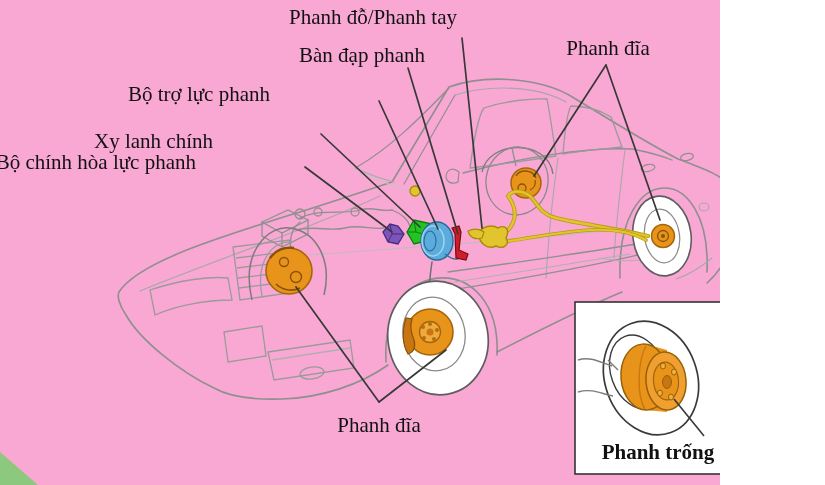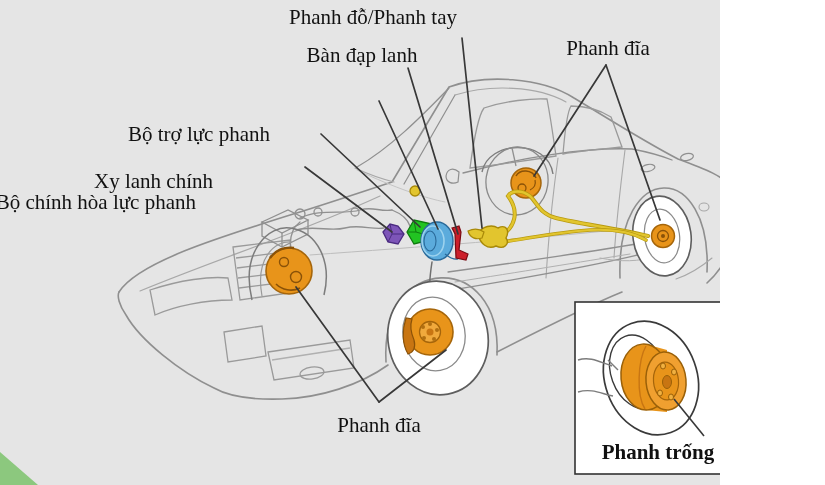--- a/index.html
+++ b/index.html
@@ -1,21 +1,21 @@
 <!DOCTYPE html>
 <html><head>
 <meta charset="utf-8">
 <style>
   html,body{margin:0;padding:0;background:#ffffff;}
-  .stage{position:relative;width:720px;height:485px;background:#e5e5e5;overflow:hidden;
+  .stage{position:relative;width:720px;height:485px;background:#f9a8d4;overflow:hidden;
          font-family:"Liberation Serif", serif;}
   .stage svg{position:absolute;left:0;top:0;}
   .lbl{position:absolute;font-size:21px;line-height:26px;color:#111;white-space:nowrap;}
   .lbl.center{text-align:center;}
-  .lbl.right{text-align:right;margin-top:40px;}
+  .lbl.right{text-align:right;}
 </style>
 </head>
 <body>
 
 <div class="stage">
 
   <svg width="825" height="485" viewBox="0 0 825 485">
 
     <g fill="none" stroke="#8f8f8f" stroke-width="1.6" stroke-linecap="round">
 
@@ -194,20 +194,20 @@
       <ellipse cx="674" cy="372" rx="2.5" ry="3" fill="#F0B040" stroke="#9a6008" stroke-width="1"></ellipse>
       <ellipse cx="660" cy="393" rx="2.5" ry="3" fill="#F0B040" stroke="#9a6008" stroke-width="1"></ellipse>
       <ellipse cx="671" cy="397" rx="2.5" ry="3" fill="#F0B040" stroke="#9a6008" stroke-width="1"></ellipse>
       <line x1="674" y1="399" x2="704" y2="436" stroke="#383838" stroke-width="1.6"></line>
     </g>
 
     <path d="M0,452 L0,485 L38,485 Z" fill="#8CC87E"></path>
   </svg>
 
   <div class="lbl center" style="left:270px; top:4px;  width:206px;">Phanh đỗ/Phanh tay</div>
-  <div class="lbl center" style="left:289px; top:42px; width:146px;">Bàn đạp lanh</div>
+  <div class="lbl center" style="left:289px; top:42px; width:146px;">Bàn đạp phanh</div>
   <div class="lbl right" style="right:450px; top:81px;">Bộ trợ lực phanh</div>
   <div class="lbl right" style="right:507px; top:128px;">Xy lanh chính</div>
   <div class="lbl right" style="right:524px; top:149px;">Bộ chính hòa lực phanh</div>
   <div class="lbl center" style="left:558px; top:35px;  width:100px;">Phanh đĩa</div>
   <div class="lbl center" style="left:329px; top:412px; width:100px;">Phanh đĩa</div>
   <div class="lbl center" style="left:598px; top:439px; width:120px;font-weight:bold;">Phanh trống</div>
 </div>
 
 </body></html>

